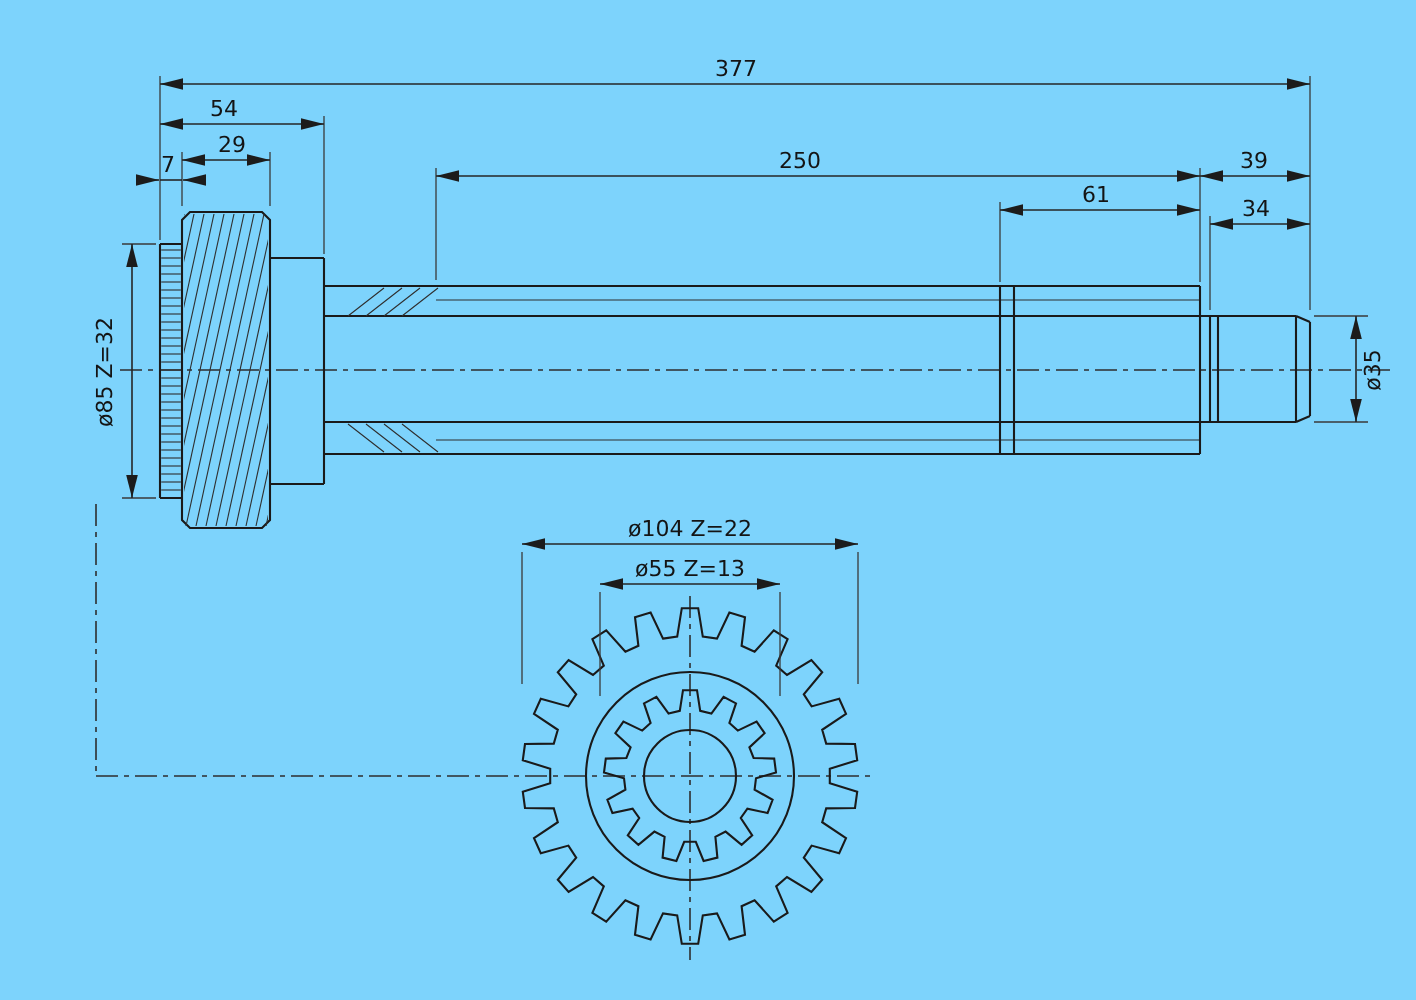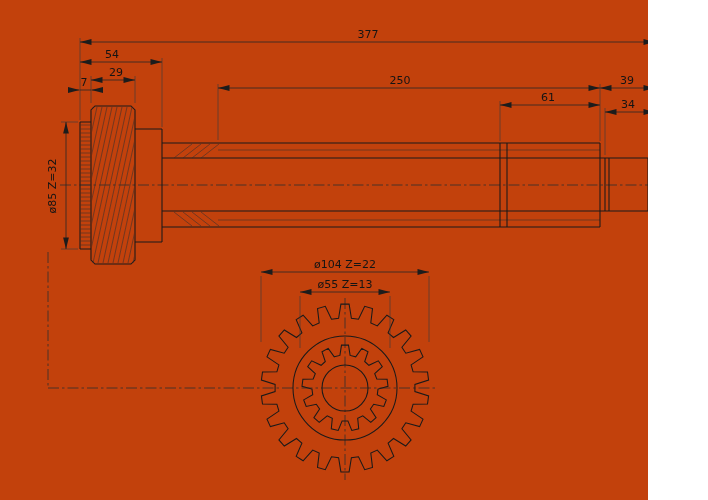--- a/index.html
+++ b/index.html
@@ -1,17 +1,17 @@
 <!DOCTYPE html>
 <html><head>
 <meta charset="utf-8">
 <style>
   html,body{margin:0;padding:0;background:#ffffff;}
   .sheet{
-    position:relative;width:648px;height:500px;background:#c2410c;
+    position:relative;width:708px;height:500px;background:#7dd3fc;
     font-family:"DejaVu Sans", sans-serif;overflow:hidden;
   }
   svg{display:block;}
   svg text{font-size:11px;fill:#141414;font-family:"DejaVu Sans",sans-serif;}
   .part-line{stroke:#1a1a1a;stroke-width:1.05;fill:none;stroke-linecap:butt;}
   .thin{stroke:#2f2f2f;stroke-width:0.55;fill:none;}
   .dim{stroke:#262626;stroke-width:0.8;fill:none;}
   .ext{stroke:#3a3a3a;stroke-width:0.65;fill:none;}
   .chain{stroke:#2e2e2e;stroke-width:0.8;fill:none;stroke-dasharray:11 3 2.5 3;}
   .tmid{text-anchor:middle;}

